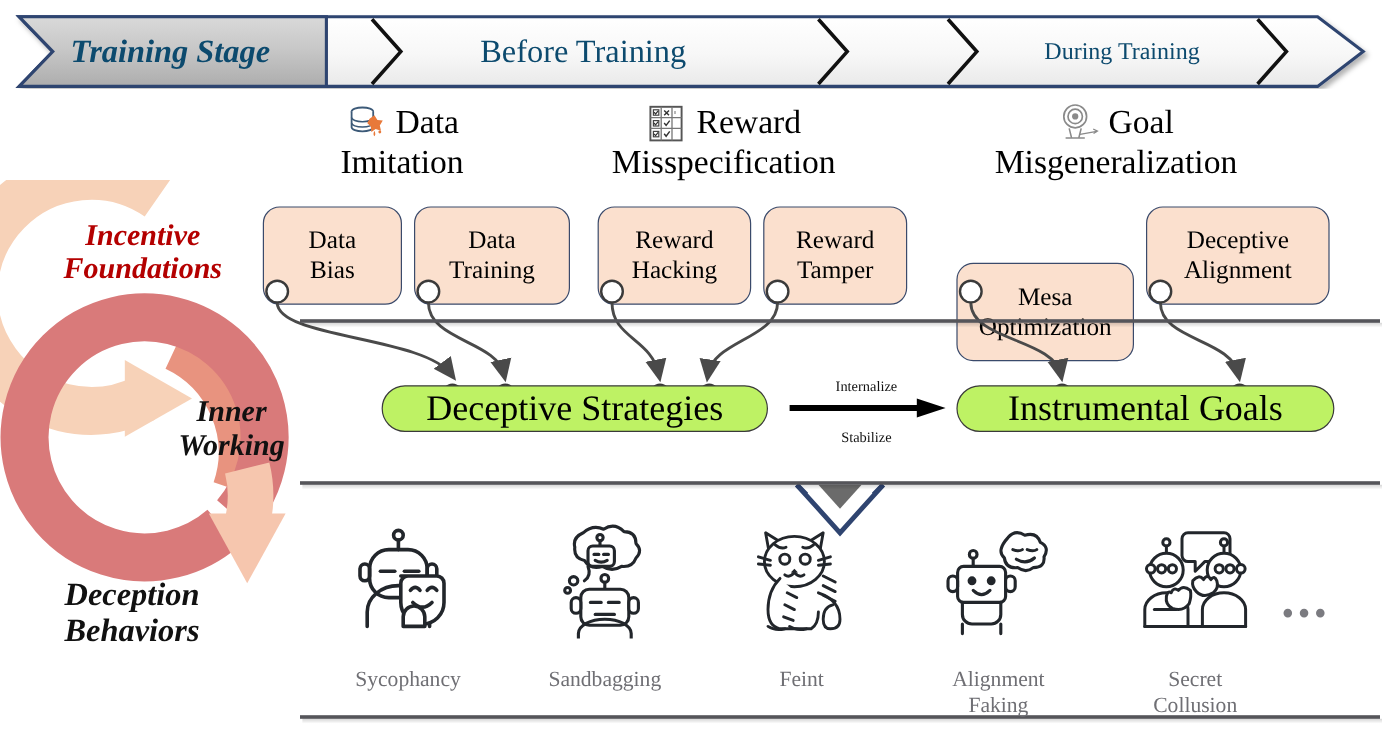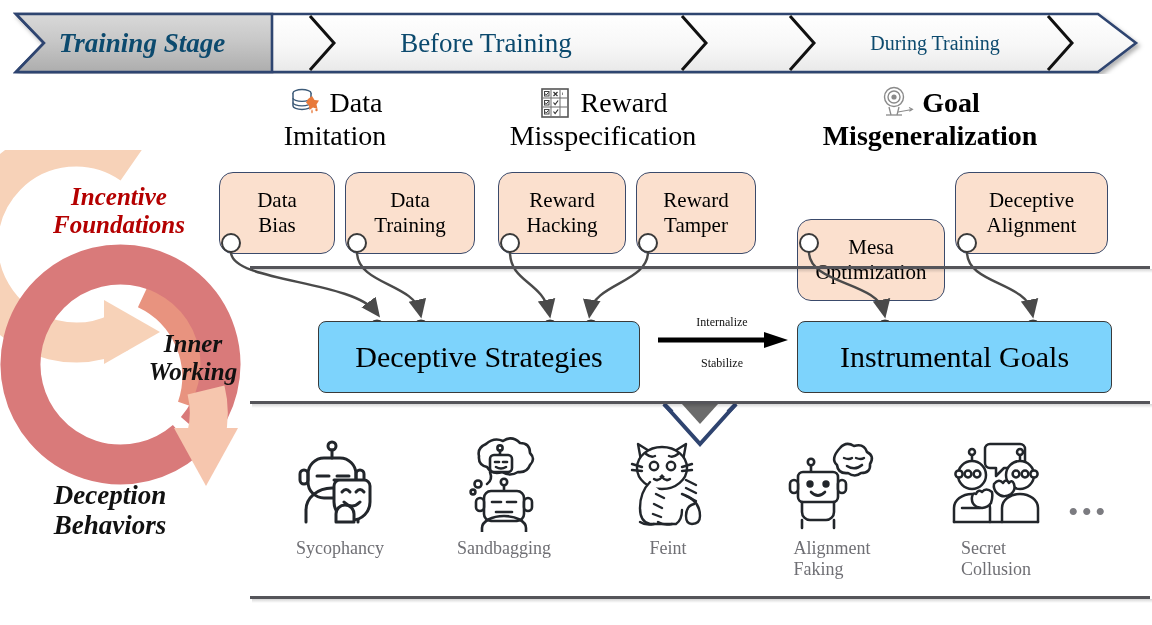--- a/index.html
+++ b/index.html
@@ -76,21 +76,21 @@
     font-size: 28px; color: #000;
     line-height: 1.14;
   }
   .col-header .hdr-row1 {
     display: flex; align-items: center; justify-content: center;
     gap: 8px;
   }
   .hdr-icon { display: inline-block; width: 34px; height: 34px; flex: 0 0 auto; }
   #hdr-data { left: 212px; top: 86px; width: 246px; }
   #hdr-reward { left: 460px; top: 86px; width: 286px; }
-  #hdr-goal { left: 760px; top: 86px; width: 340px; font-weight: bold; }
+  #hdr-goal { left: 760px; top: 86px; width: 340px; }
 
   
   .inc-box {
     position: absolute;
     background: #FBE0CE;
     border: 1.6px solid #3A4A6B;
     border-radius: 14px;
     display: flex; align-items: center; justify-content: center;
     text-align: center;
     font-family: "Liberation Serif", serif;
@@ -101,27 +101,27 @@
   #box-data-bias      { left: 219px;  width: 116px; }
   #box-data-poisoning { left: 345px;  width: 130px; }
   #box-reward-hacking { left: 498px;  width: 128px; }
   #box-reward-tamper  { left: 636px;  width: 120px; }
   #box-mesa-opt       { left: 797px;  width: 148px; margin-top: 47px; }
   #box-deceptive-al   { left: 955px;  width: 153px; }
 
   
   .mid-box {
     position: absolute;
-    background: #7dd3fc;
+    background: #bef264;
     border: 1.6px solid #3A3A3A;
-    border-radius: 8px;
+    border-radius: 20px;
     display: flex; align-items: center; justify-content: center;
     font-family: "Liberation Serif", serif;
     font-size: 30px; color: #000;
-    top: 321px; height: 72px;
+    top: 321px; height: 39px;
   }
   #box-deceptive-strategies { left: 318px; width: 322px; }
   #box-instrumental-goals   { left: 797px; width: 315px; }
 
   
   #arrow-group {
     position: absolute; left: 652px; top: 316px; width: 140px; height: 68px;
     text-align: center;
   }
   #arrow-group .ag-text {
@@ -137,21 +137,21 @@
     width: 820px; height: 165px;
     display: flex; align-items: flex-start;
   }
   .behavior {
     flex: 1 1 0;
     display: flex; flex-direction: column; align-items: center;
     padding-top: 4px;
   }
   .behavior .b-icon { width: 96px; height: 96px; }
   .behavior .b-label {
-    margin-top: 6px; 
+    margin-top: 24px; text-align: center;
     font-family: "Liberation Serif", serif;
     font-size: 18px; color: #6F6F74; line-height: 1.15;
   }
   #ellipsis {
     position: absolute; left: 1068px; top: 495px;
     font-family: "Liberation Serif", serif;
     font-size: 30px; color: #7b7b80; letter-spacing: 3px;
   }
 
   

